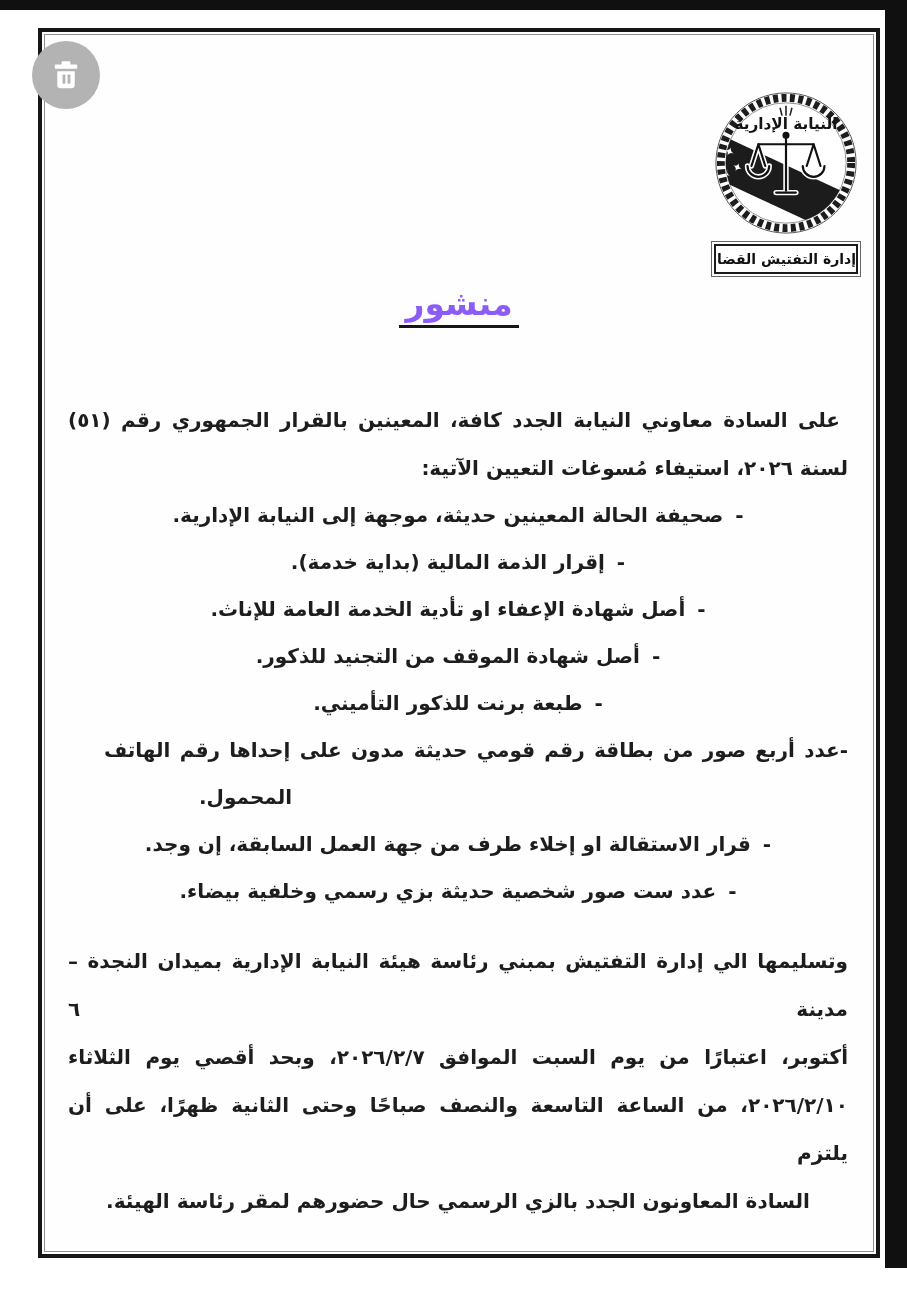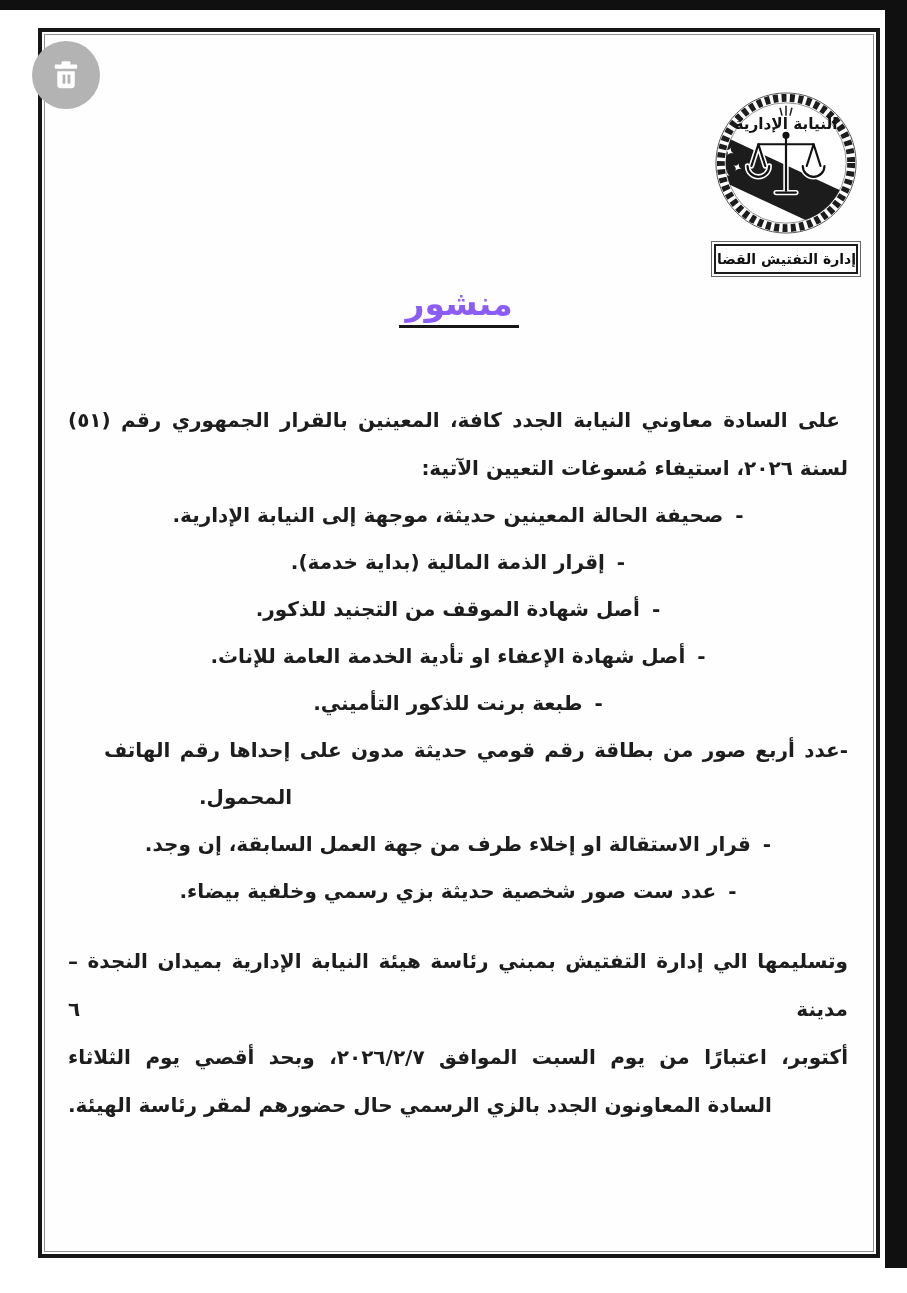--- a/index.html
+++ b/index.html
@@ -42,21 +42,21 @@
   }
 
   
   .text-area{
     position:absolute;left:26px;right:28px;top:364px;
     direction:rtl;color:#1d1d1d;font-weight:bold;font-size:20px;
   }
   .ln{line-height:48px;}
   .jl{text-align:justify;text-align-last:justify;}
   .rl{text-align:right;}
-  .ll{text-align:left;}
+  .ll{text-align:center;}
   .list{margin-top:0;}
   .item{line-height:47px;text-align:center;white-space:nowrap;}
   .item .dash{margin-inline-end:12px;}
   .item-wrap{line-height:47px;margin-left:36px;}
   .item-wrap .l2{text-align:left;padding-left:95px;}
   .closing{margin-top:22px;}
 
   svg text{font-family:"DejaVu Sans", sans-serif;}
 </style>
 </head>
@@ -142,31 +142,32 @@
   </div>
 
   <div class="text-area">
 
     <div class="ln jl" style="padding-right:8px;">على السادة معاوني النيابة الجدد كافة، المعينين بالقرار الجمهوري رقم (٥١)</div>
     <div class="ln rl">لسنة ٢٠٢٦، استيفاء مُسوغات التعيين الآتية:</div>
 
     <div class="list">
       <div class="item"><span class="dash">-</span><span>صحيفة الحالة المعينين حديثة، موجهة إلى النيابة الإدارية.</span></div>
       <div class="item"><span class="dash">-</span><span>إقرار الذمة المالية (بداية خدمة).</span></div>
+      <div class="item"><span class="dash">-</span><span>أصل شهادة الإعفاء او تأدية الخدمة العامة للإناث.</span></div>
       <div class="item"><span class="dash">-</span><span>أصل شهادة الموقف من التجنيد للذكور.</span></div>
-      <div class="item"><span class="dash">-</span><span>أصل شهادة الإعفاء او تأدية الخدمة العامة للإناث.</span></div>
       <div class="item"><span class="dash">-</span><span>طبعة برنت للذكور التأميني.</span></div>
       <div class="item-wrap">
         <div class="jl"><span class="dash">-</span><span>عدد أربع صور من بطاقة رقم قومي حديثة مدون على إحداها رقم الهاتف</span></div>
         <div class="l2">المحمول.</div>
       </div>
       <div class="item"><span class="dash">-</span><span>قرار الاستقالة او إخلاء طرف من جهة العمل السابقة، إن وجد.</span></div>
       <div class="item"><span class="dash">-</span><span>عدد ست صور شخصية حديثة بزي رسمي وخلفية بيضاء.</span></div>
     </div>
 
     <div class="closing">
       <div class="ln jl">وتسليمها الي إدارة التفتيش بمبني رئاسة هيئة النيابة الإدارية بميدان النجدة – مدينة ٦</div>
       <div class="ln jl">أكتوبر، اعتبارًا من يوم السبت الموافق ٢٠٢٦/٢/٧، وبحد أقصي يوم الثلاثاء</div>
+      <div class="ln jl">٢٠٢٦/٢/١٠، من الساعة التاسعة والنصف صباحًا وحتى الثانية ظهرًا، على أن يلتزم</div>
       <div class="ln ll">السادة المعاونون الجدد بالزي الرسمي حال حضورهم لمقر رئاسة الهيئة.</div>
     </div>
 
   </div>
 </div>
 
 </body></html>

